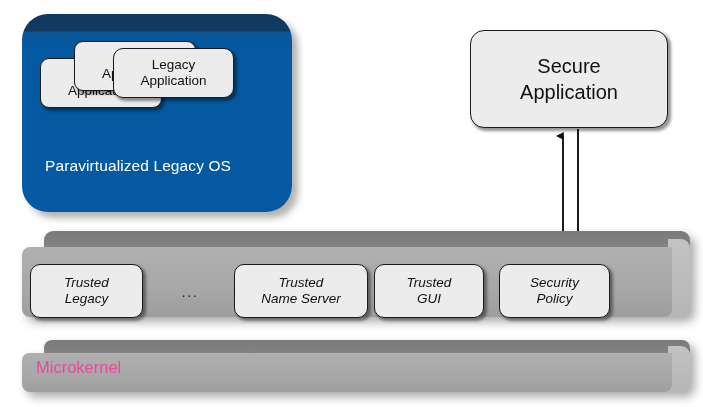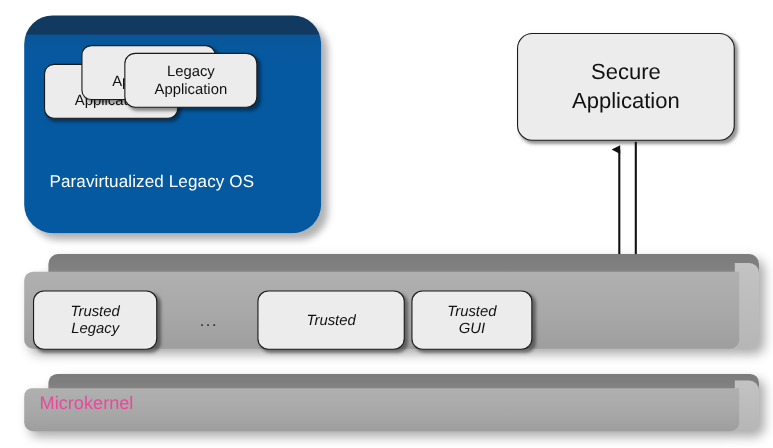--- a/index.html
+++ b/index.html
@@ -217,30 +217,37 @@
       <span>Trusted</span><br>
       <span>Legacy</span>
     </span>
   </div>
 
   <div class="ellipsis">...</div>
 
   <div class="lt-box svc" id="svc-nameserver">
     <span>
       <span>Trusted</span><br>
+      <span>Name Server</span>
     </span>
   </div>
 
   <div class="lt-box svc" id="svc-gui">
     <span>
       <span>Trusted</span><br>
       <span>GUI</span>
     </span>
   </div>
 
+  <div class="lt-box svc" id="svc-policy">
+    <span>
+      <span>Security</span><br>
+      <span>Policy</span>
+    </span>
+  </div>
 
   <div class="slab" id="kernel-slab">
     <div class="top-face"></div>
     <div class="right-face"></div>
     <div class="front-face"></div>
   </div>
   <div class="kernel-label">Microkernel</div>
 
 </div>
 

